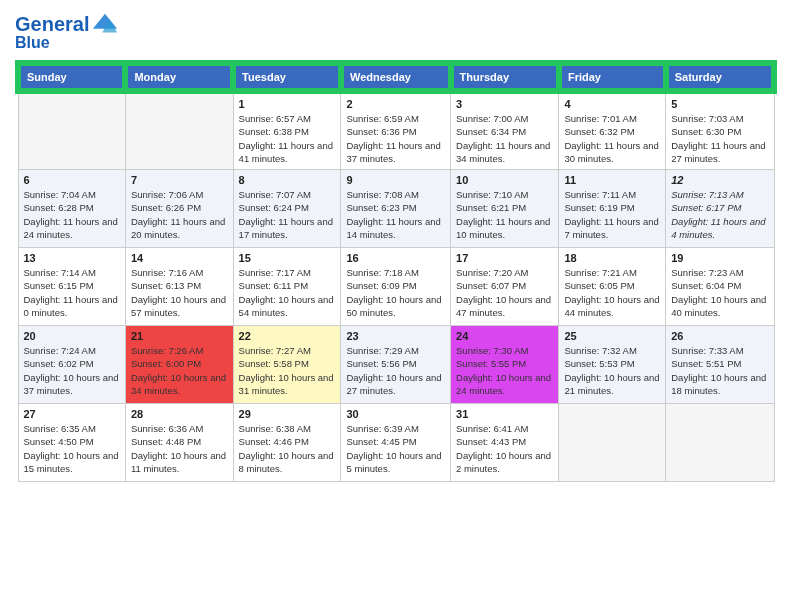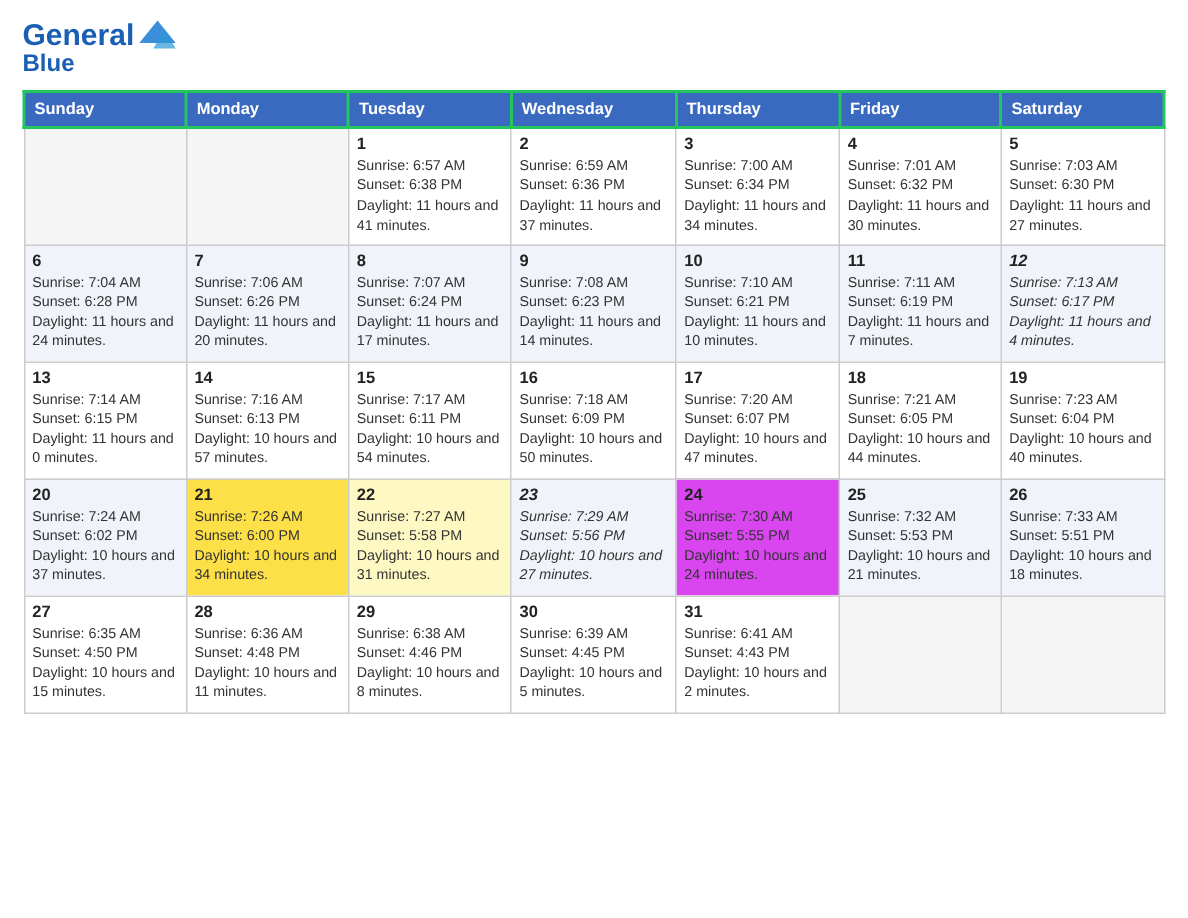--- a/index.html
+++ b/index.html
@@ -59,21 +59,21 @@
       border-collapse: collapse;
       font-size: 10px;
     }
     .calendar th {
       background: #3a6abf;
       color: #fff;
       text-align: left;
       padding: 5px 6px;
       font-size: 11px;
       font-weight: bold;
-      border: 2px solid #22c55e;
+      border: 6px solid #22c55e;
     }
     .calendar td {
       border: 1px solid #ccc;
       vertical-align: top;
       padding: 4px 5px;
       height: 78px;
       width: 113px;
       background: #fff;
     }
     .calendar td.empty {
@@ -215,29 +215,29 @@
           <td>
             <span class="day-number">19</span>
             <div class="day-info">Sunrise: 7:23 AM<br>Sunset: 6:04 PM<br>Daylight: 10 hours and 40 minutes.</div>
           </td>
         </tr>
         <tr>
           <td style="background: rgb(240, 244, 250);">
             <span class="day-number">20</span>
             <div class="day-info">Sunrise: 7:24 AM<br>Sunset: 6:02 PM<br>Daylight: 10 hours and 37 minutes.</div>
           </td>
-          <td style="background: #fde047;">
+          <td style="background: #ef4444;">
             <span class="day-number">21</span>
             <div class="day-info">Sunrise: 7:26 AM<br>Sunset: 6:00 PM<br>Daylight: 10 hours and 34 minutes.</div>
           </td>
           <td style="background: #fef9c3;">
             <span class="day-number">22</span>
             <div class="day-info">Sunrise: 7:27 AM<br>Sunset: 5:58 PM<br>Daylight: 10 hours and 31 minutes.</div>
           </td>
-          <td style="background: rgb(240, 244, 250); font-style: italic;">
+          <td style="background: rgb(240, 244, 250);">
             <span class="day-number">23</span>
             <div class="day-info">Sunrise: 7:29 AM<br>Sunset: 5:56 PM<br>Daylight: 10 hours and 27 minutes.</div>
           </td>
           <td style="background: #d946ef;">
             <span class="day-number">24</span>
             <div class="day-info">Sunrise: 7:30 AM<br>Sunset: 5:55 PM<br>Daylight: 10 hours and 24 minutes.</div>
           </td>
           <td style="background: rgb(240, 244, 250);">
             <span class="day-number">25</span>
             <div class="day-info">Sunrise: 7:32 AM<br>Sunset: 5:53 PM<br>Daylight: 10 hours and 21 minutes.</div>

